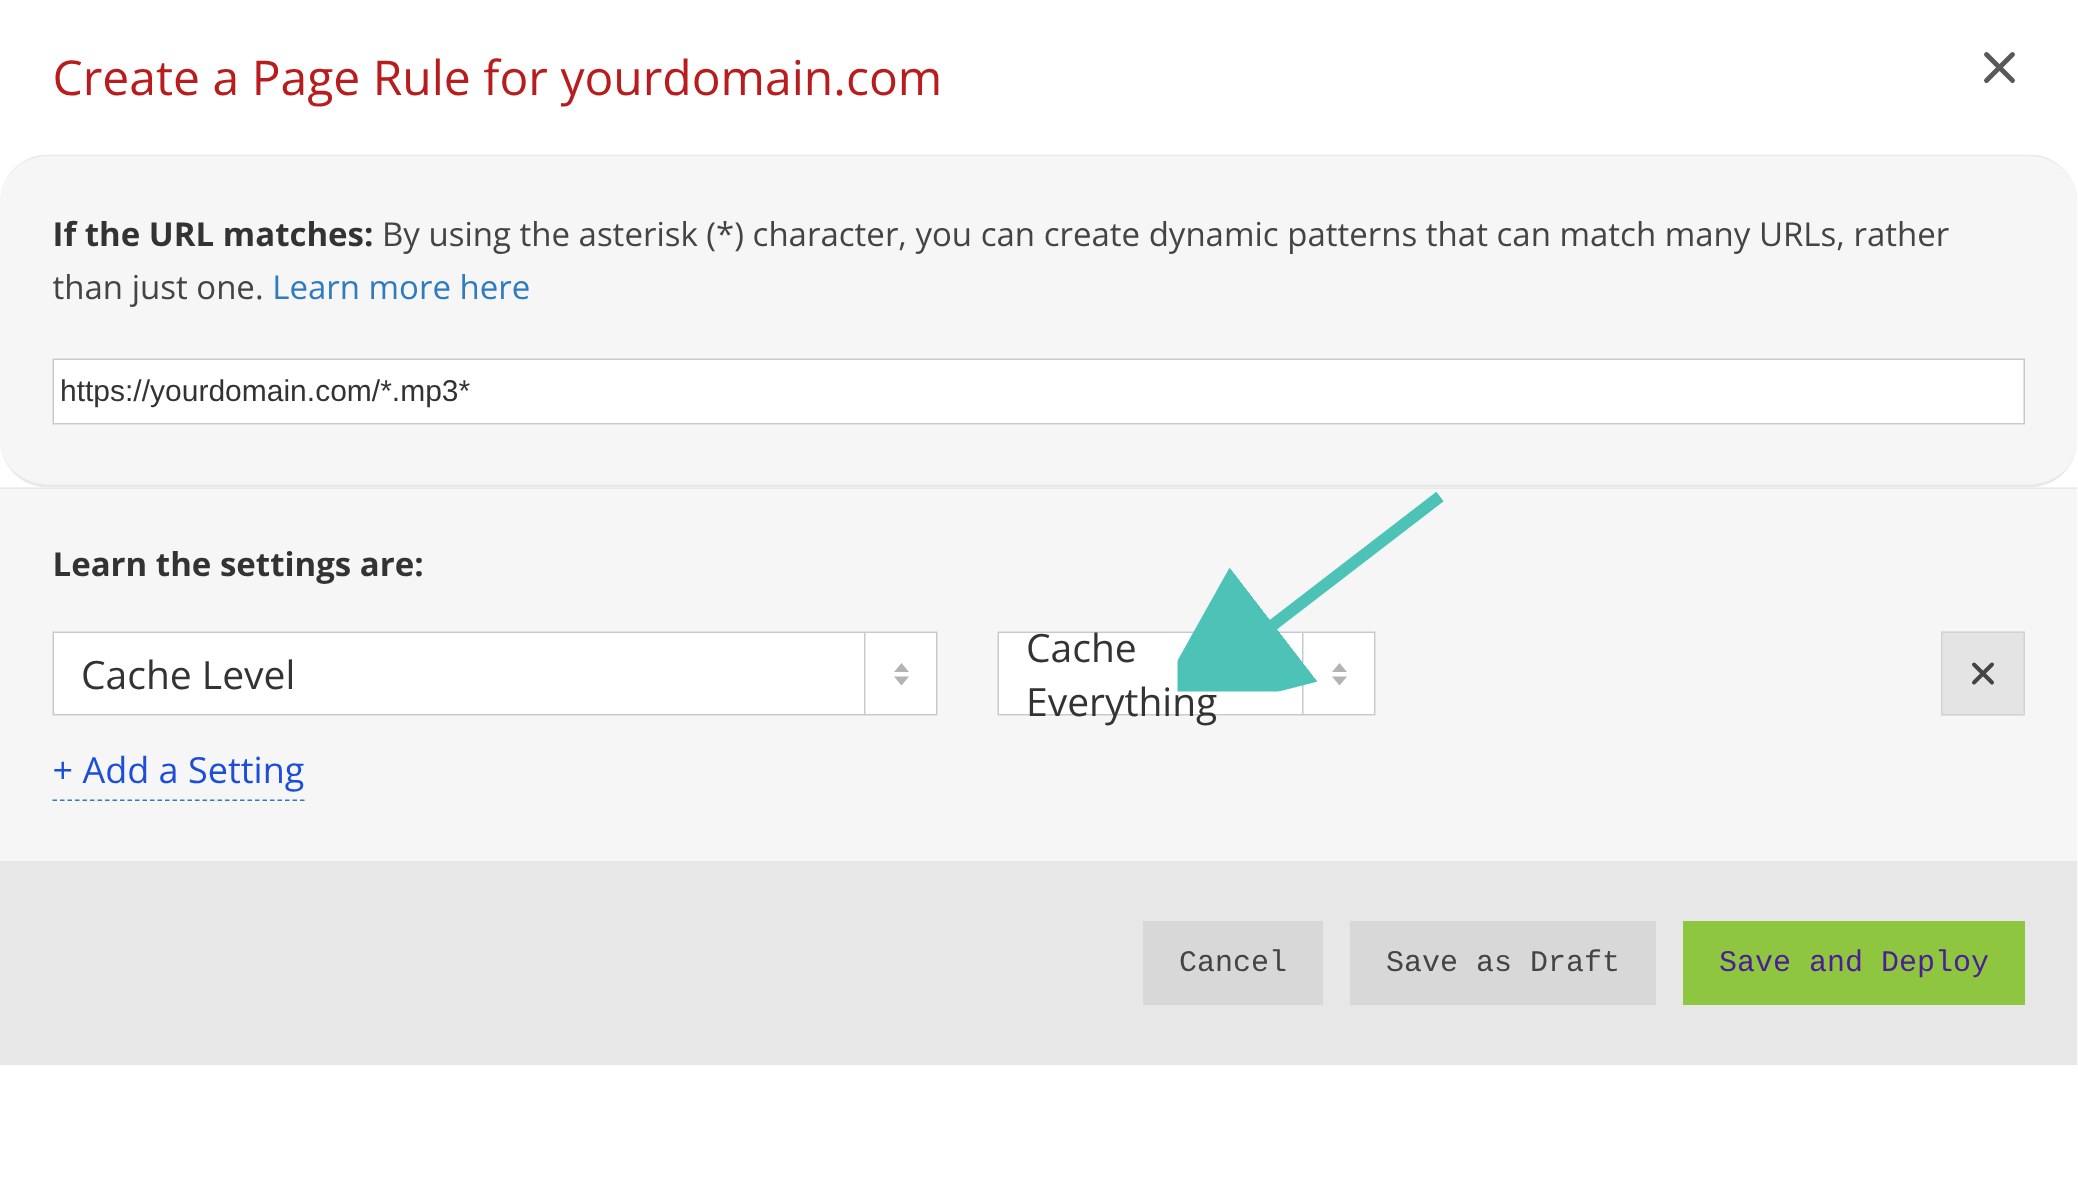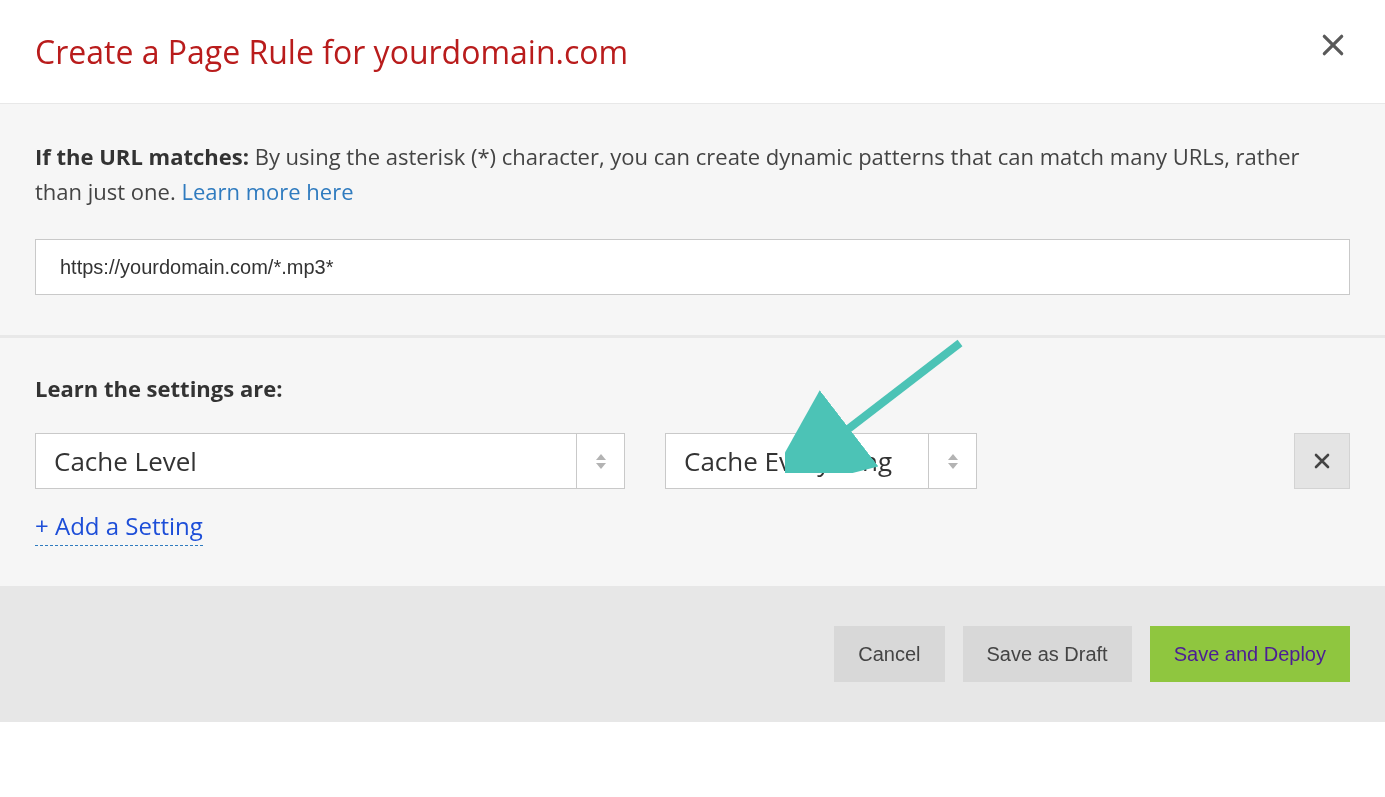--- a/index.html
+++ b/index.html
@@ -27,34 +27,34 @@
       line-height: 1;
       color: #555;
       cursor: pointer;
       padding: 2px 4px;
     }
     .section {
       padding: 35px 35px 40px 35px;
       background: #f6f6f6;
       border-top: 1px solid #e8e8e8;
     }
-    .section.url-section { border-bottom: 2px solid #e8e8e8; }
+    .section.url-section { border-bottom: 2px solid #e8e8e8; border-radius: 32px; }
     .help-text {
       font-size: 22px;
       line-height: 1.6;
       color: #444444;
       margin-bottom: 30px;
     }
     .help-text strong { font-weight: 700; color:#333; }
     .learn-link { color: #2f7bbf; text-decoration: none; }
     .url-input {
       width: 100%;
-      height: 56px;
+      height: 44px;
       font-size: 20px;
-      padding: 0 24px;
+      padding: 0 4px;
       border: 1px solid #c9c9c9;
       background: #ffffff;
       color: #333;
     }
     .settings-heading {
       font-size: 22px;
       font-weight: 700;
       color: #333;
       margin-bottom: 30px;
     }
@@ -65,21 +65,21 @@
       margin-bottom: 20px;
     }
     .select-wrap {
       display: flex;
       align-items: stretch;
       height: 56px;
       border: 1px solid #c9c9c9;
       background: #ffffff;
     }
     .select-wrap.key { width: 590px; }
-    .select-wrap.val { width: 312px; }
+    .select-wrap.val { width: 252px; }
     .select-label {
       flex: 1;
       display: flex;
       align-items: center;
       padding: 0 18px;
       font-size: 26px;
       color: #333;
     }
     .select-spin {
       width: 48px;
@@ -128,20 +128,21 @@
       gap: 18px;
     }
     .btn {
       height: 56px;
       padding: 0 24px;
       font-size: 20px;
       border: none;
       cursor: pointer;
       display: flex;
       align-items: center;
+      font-family: Liberation Mono, monospace;
     }
     .btn.secondary { background: #d8d8d8; color: #444; }
     .btn.primary { background: #8fc63f; color: #4c1d95; }
     
     .arrow-overlay {
       position: absolute;
       pointer-events: none;
     }
   </style>
 </head>

